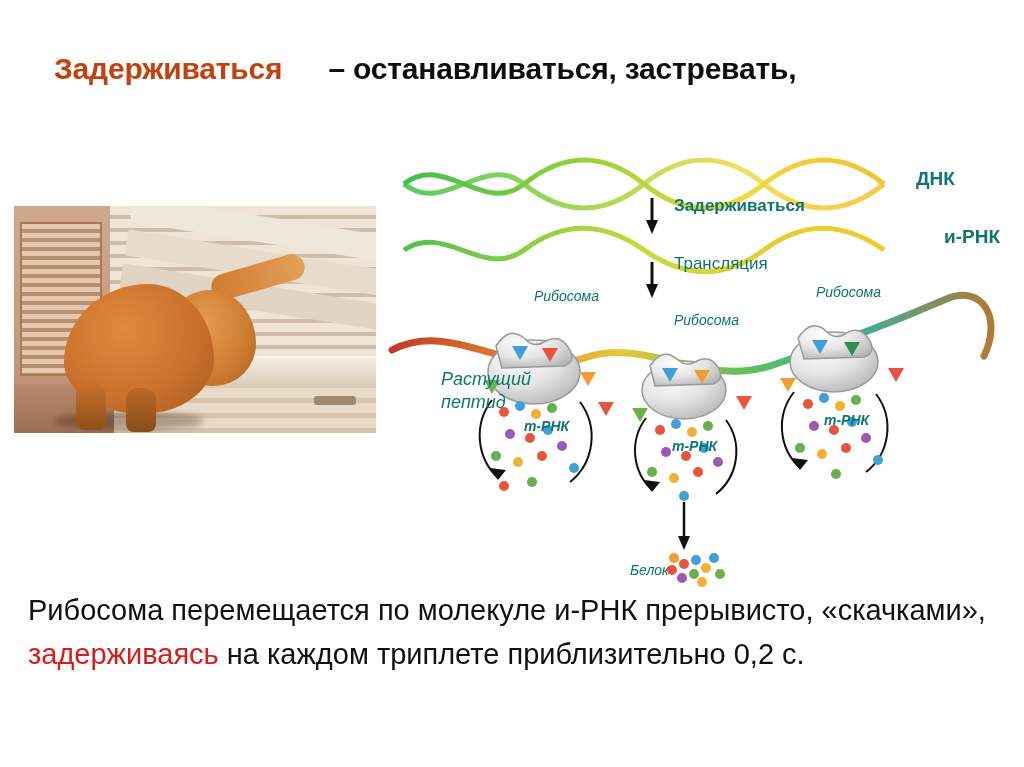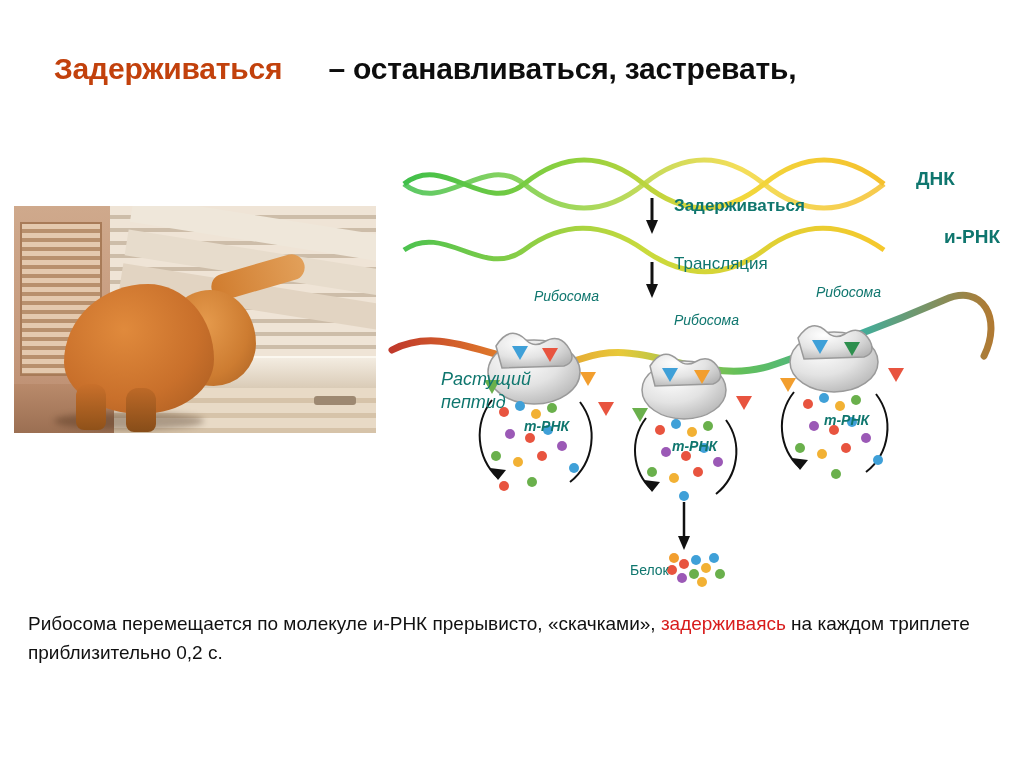--- a/index.html
+++ b/index.html
@@ -134,29 +134,29 @@
   .dg-lbl-transcr { left: 290px; top: 46px; font-size: 17px; font-weight: bold; }
   .dg-lbl-transl  { left: 290px; top: 104px; font-size: 17px; font-weight: normal; }
   .dg-lbl-ribo1 { left: 150px; top: 138px; font-size: 14px; font-style: italic; }
   .dg-lbl-ribo2 { left: 290px; top: 162px; font-size: 14px; font-style: italic; }
   .dg-lbl-ribo3 { left: 432px; top: 134px; font-size: 14px; font-style: italic; }
   .dg-lbl-pept  { left: 28px;  top: 218px; font-size: 18px; font-style: italic; line-height: 1.25; margin-left: 29px; }
   .dg-lbl-trna1 { left: 140px; top: 268px; font-size: 14px; font-weight: bold; font-style: italic; }
   .dg-lbl-trna2 { left: 288px; top: 288px; font-size: 14px; font-weight: bold; font-style: italic; }
   .dg-lbl-trna3 { left: 440px; top: 262px; font-size: 14px; font-weight: bold; font-style: italic; }
   .dg-lbl-fold  { left: 342px; top: 362px; font-size: 14px; font-style: italic; line-height: 1.25; }
-  .dg-lbl-prot  { left: 246px; top: 412px; font-size: 14px; }
+  .dg-lbl-prot  { left: 246px; top: 412px; font-size: 14px; font-style: italic; }
 
   
   #caption {
     position: absolute;
     left: 28px;
-    top: 610px;
+    top: 588px;
     width: 960px;
-    font-size: 19px;
+    font-size: 29px;
     line-height: 1.52;
     color: #111111;
   }
   .cap-red { color: #d81c1c; }
 </style>
 </head>
 <body>
 
 <div id="title-block">
   <div>

